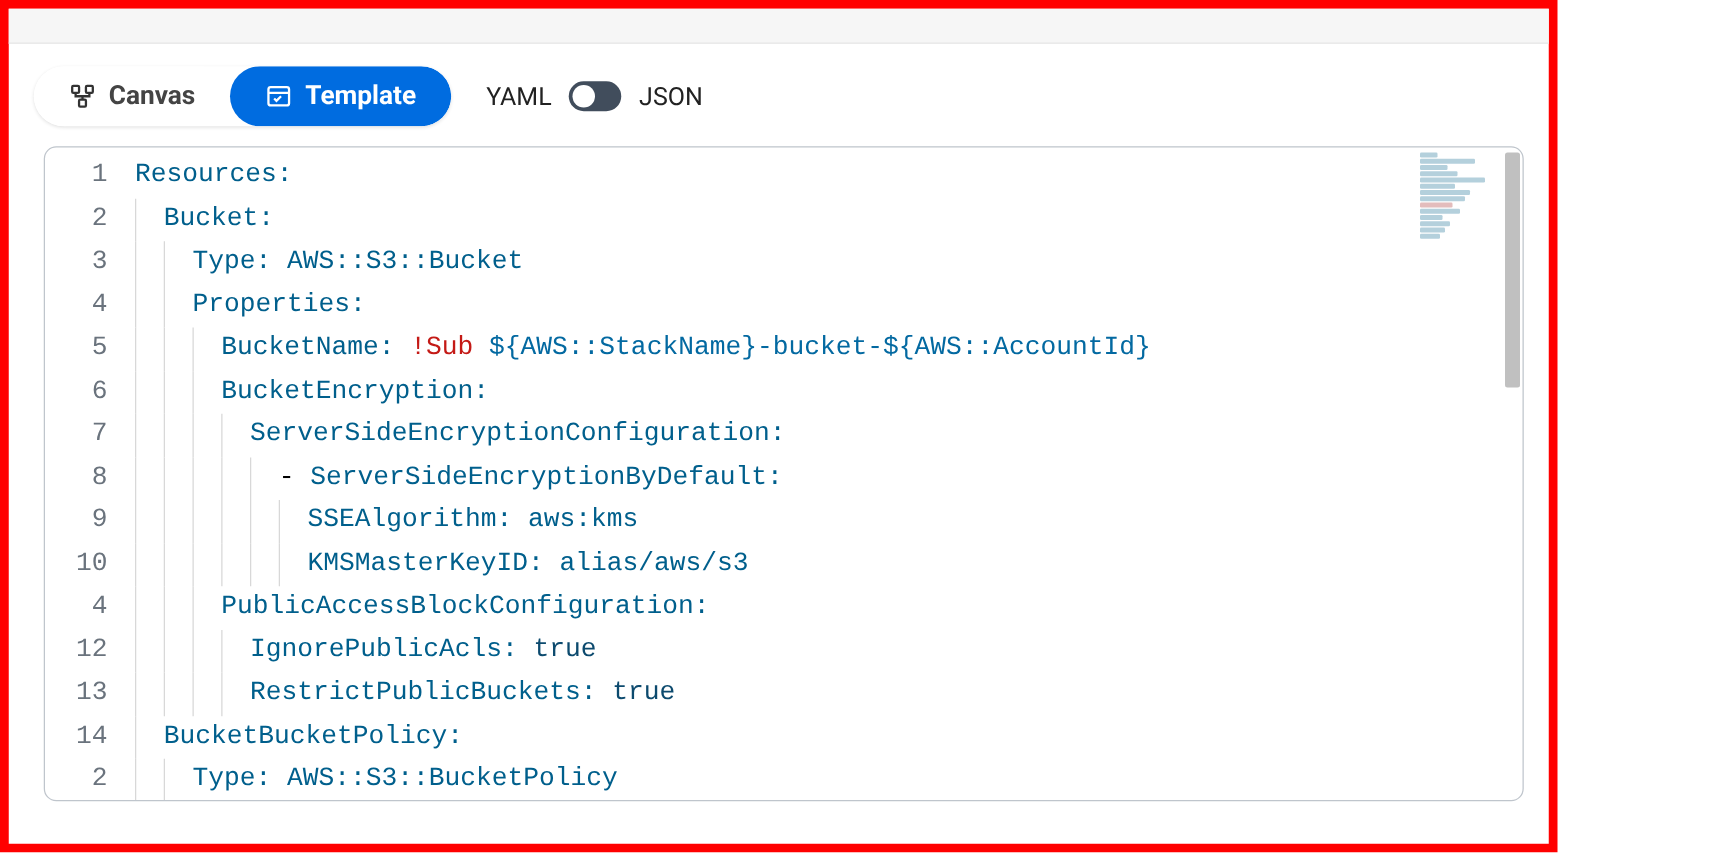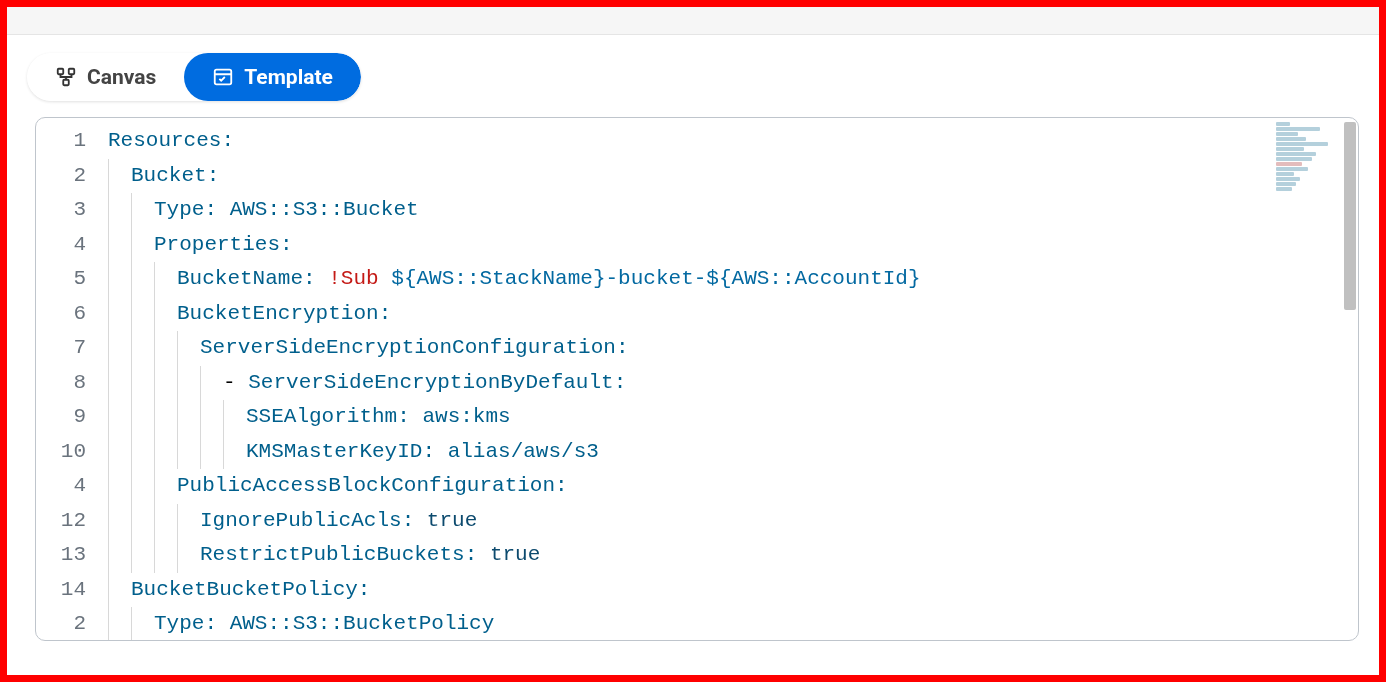--- a/index.html
+++ b/index.html
@@ -4,21 +4,21 @@
   <style>
     * { margin: 0; padding: 0; box-sizing: border-box; }
     body {
       font-family: -apple-system, BlinkMacSystemFont, "Segoe UI", Roboto, sans-serif;
       background: #fff;
       width: 1386px;
       height: 682px;
       overflow: hidden;
     }
     .outer-frame {
-      width: 1386px;
+      width: 1246px;
       height: 682px;
       border: 7px solid #ff0000;
       background: #fff;
       position: relative;
     }
     .header-strip {
       height: 28px;
       background: #f6f6f6;
       border-bottom: 1px solid #e5e5e5;
     }
@@ -175,20 +175,27 @@
           <svg width="22" height="22" viewBox="0 0 24 24" fill="none" stroke="#fff" stroke-width="2">
             <rect x="3" y="4" width="18" height="16" rx="2"></rect>
             <path d="M3 9h18"></path>
             <path d="M8 14l2 2 4-4" stroke="#fff"></path>
           </svg>
         </span>
         <span>Template</span>
       </div>
     </div>
 
+    <div class="format-toggle">
+      <span class="format-label">YAML</span>
+      <div class="switch">
+        <div class="switch-knob"></div>
+      </div>
+      <span class="format-label">JSON</span>
+    </div>
   </div>
 
   <div class="editor-container">
     <div class="editor">
       <div class="gutter" id="gutter">
           <div>1</div>
           <div>2</div>
           <div>3</div>
           <div>4</div>
           <div>5</div>

